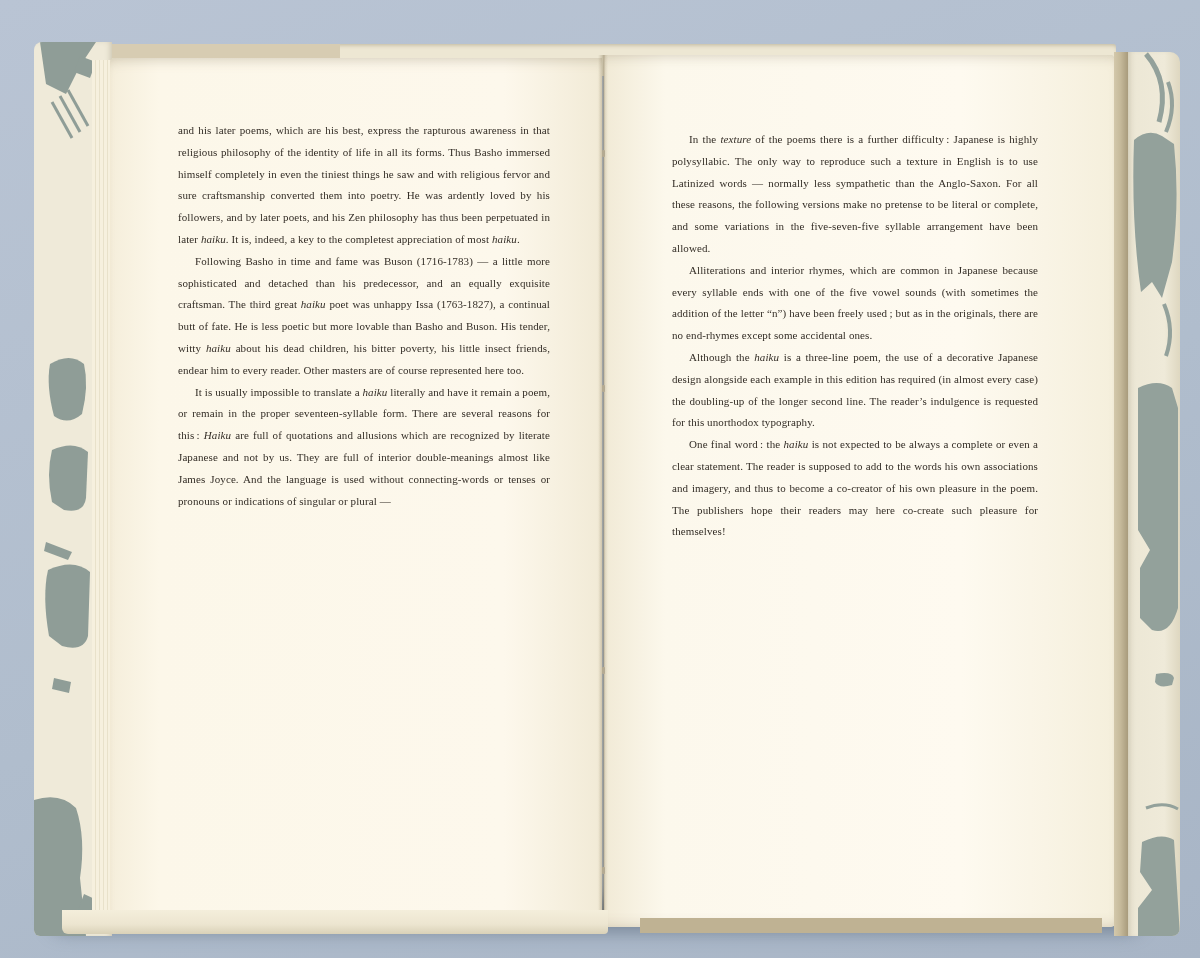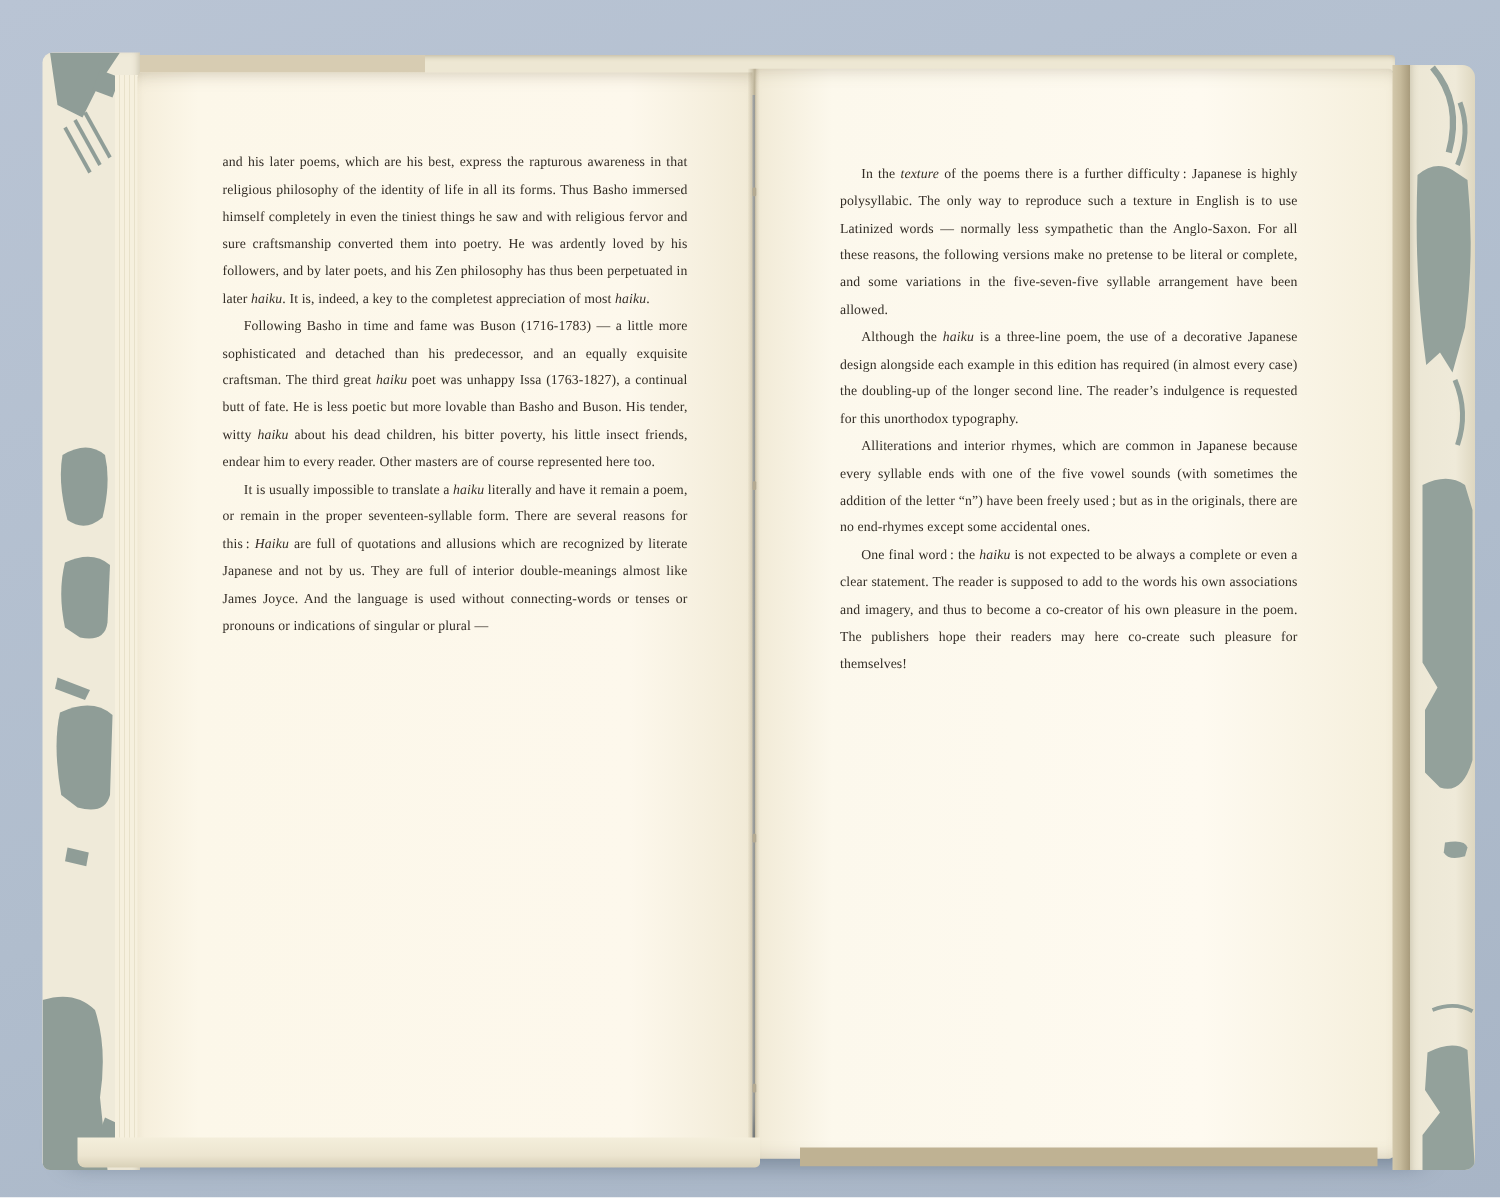--- a/index.html
+++ b/index.html
@@ -115,22 +115,22 @@
       <div class="textcol">
           <p class="para"><span>and his later poems, which are his best, express the rapturous awareness in that religious philosophy of the identity of life in all its forms. Thus Basho immersed himself completely in even the tiniest things he saw and with religious fervor and sure craftsmanship converted them into poetry. He was ardently loved by his followers, and by later poets, and his Zen philosophy has thus been perpetuated in later </span><span class="it">haiku</span><span>. It is, indeed, a key to the completest appreciation of most </span><span class="it">haiku</span><span>.</span></p>
           <p class="para indent"><span>Following Basho in time and fame was Buson (1716-1783) — a little more sophisticated and detached than his predecessor, and an equally exquisite craftsman. The third great </span><span class="it">haiku</span><span> poet was unhappy Issa (1763-1827), a continual butt of fate. He is less poetic but more lovable than Basho and Buson. His tender, witty </span><span class="it">haiku</span><span> about his dead children, his bitter poverty, his little insect friends, endear him to every reader. Other masters are of course represented here too.</span></p>
           <p class="para indent"><span>It is usually impossible to translate a </span><span class="it">haiku</span><span> literally and have it remain a poem, or remain in the proper seventeen-syllable form. There are several reasons for this : </span><span class="it">Haiku</span><span> are full of quotations and allusions which are recognized by literate Japanese and not by us. They are full of interior double-meanings almost like James Joyce. And the language is used without connecting-words or tenses or pronouns or indications of singular or plural —</span></p>
         </div>
     </div>
 
     <div class="page page-right">
       <div class="textcol">
           <p class="para indent"><span>In the </span><span class="it">texture</span><span> of the poems there is a further difficulty : Japanese is highly polysyllabic. The only way to reproduce such a texture in English is to use Latinized words — normally less sympathetic than the Anglo-Saxon. For all these reasons, the following versions make no pretense to be literal or complete, and some variations in the five-seven-five syllable arrangement have been allowed.</span></p>
+          <p class="para indent"><span>Alliterations and interior rhymes, which are common in Japanese because every syllable ends with one of the five vowel sounds (with sometimes the addition of the letter “n”) have been freely used ; but as in the originals, there are no end-rhymes except some accidental ones.</span></p>
           <p class="para indent"><span>Although the </span><span class="it">haiku</span><span> is a three-line poem, the use of a decorative Japanese design alongside each example in this edition has required (in almost every case) the doubling-up of the longer second line. The reader’s indulgence is requested for this unorthodox typography.</span></p>
-          <p class="para indent"><span>Alliterations and interior rhymes, which are common in Japanese because every syllable ends with one of the five vowel sounds (with sometimes the addition of the letter “n”) have been freely used ; but as in the originals, there are no end-rhymes except some accidental ones.</span></p>
           <p class="para indent"><span>One final word : the </span><span class="it">haiku</span><span> is not expected to be always a complete or even a clear statement. The reader is supposed to add to the words his own associations and imagery, and thus to become a co-creator of his own pleasure in the poem. The publishers hope their readers may here co-create such pleasure for themselves!</span></p>
         </div>
     </div>
 
     <div class="gutter">
       <div class="stitch" style="top:95px;"></div>
       <div class="stitch" style="top:330px;"></div>
       <div class="stitch" style="top:612px;"></div>
       <div class="stitch" style="top:812px;"></div>
     </div>

